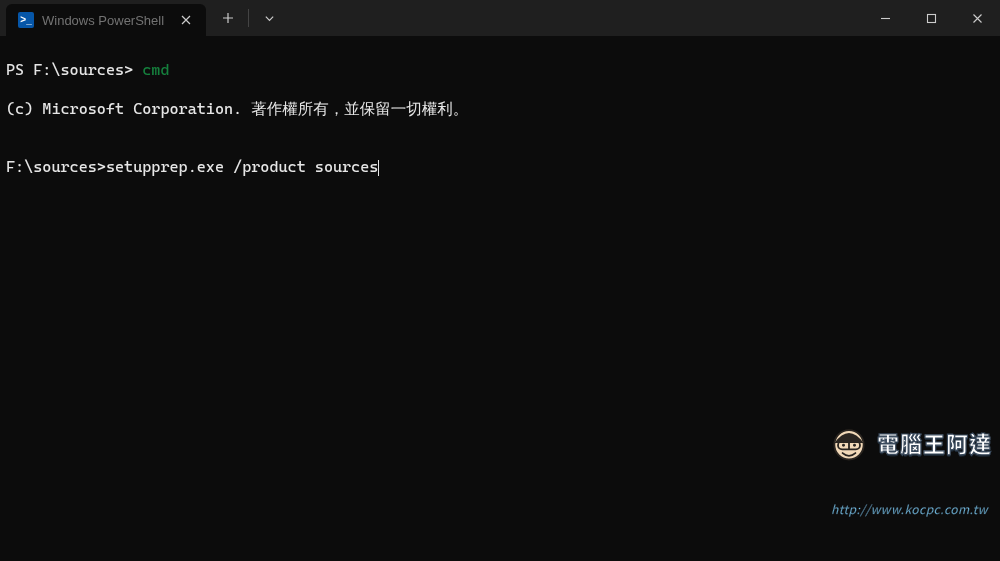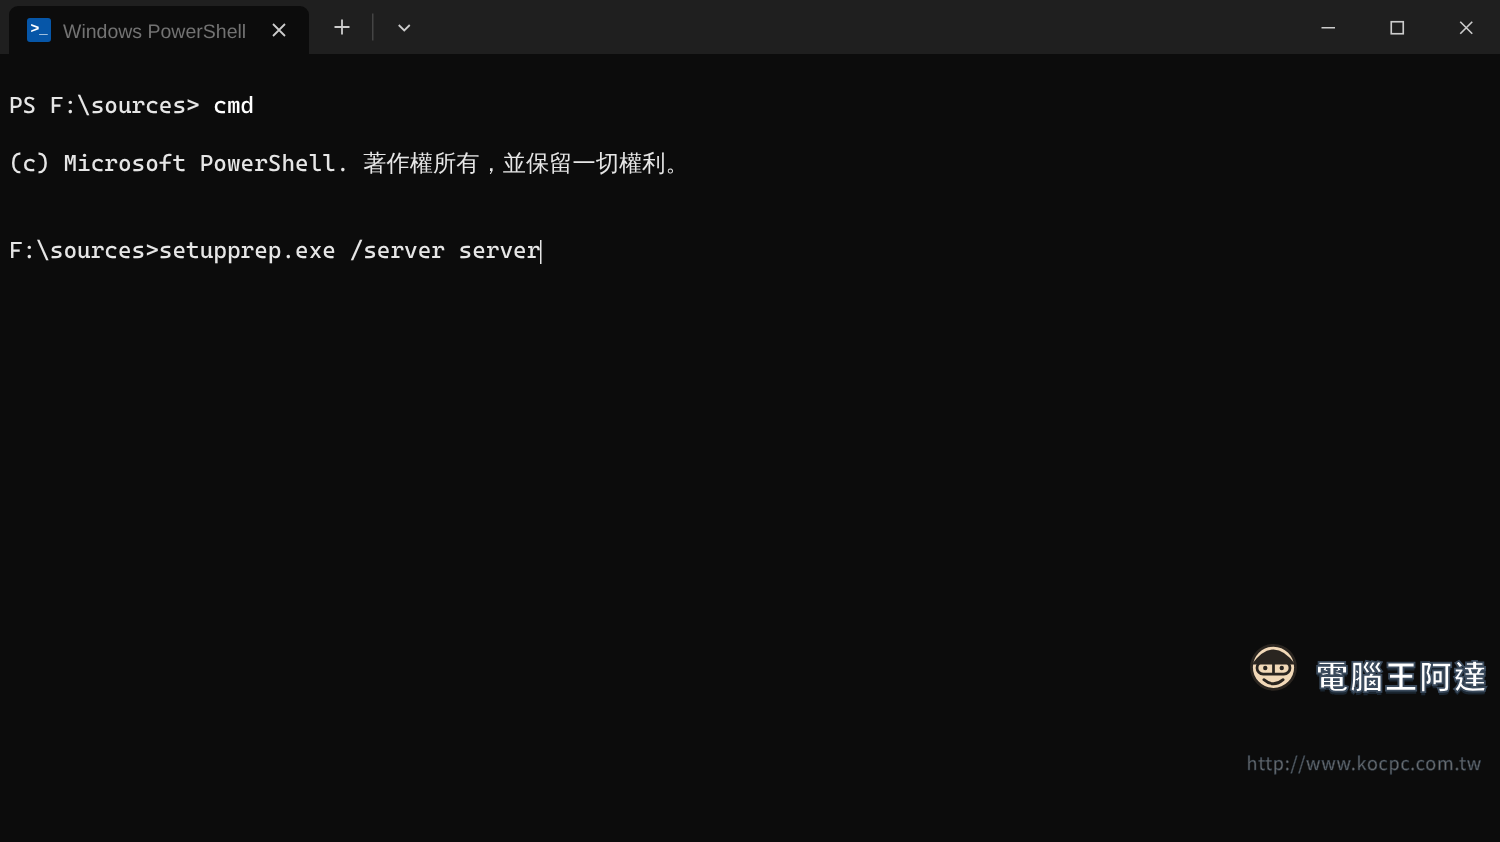--- a/index.html
+++ b/index.html
@@ -105,21 +105,21 @@
     padding: 6px 8px 8px 6px;
     color: #e6e6e6;
     font-size: 15.5px;
     line-height: 1.25;
     white-space: pre;
     overflow: hidden;
     position: relative;
     font-family: Consolas, "Cascadia Mono", monospace;
   }
   .line { white-space: pre; }
-  .cmd-yellow { color: #ffffff; }
+  .cmd-yellow { color: #15803d; }
   .cursor {
     display: inline-block;
     width: 1px;
     height: 1.05em;
     background: #e6e6e6;
     vertical-align: text-bottom;
     margin-left: 0;
     animation: blink 1s steps(1) infinite;
   }
   @keyframes blink { 50% { opacity: 0; } }
@@ -132,33 +132,34 @@
     font-family: "Microsoft JhengHei", "Noto Sans CJK TC", sans-serif;
     pointer-events: none;
   }
   .watermark .face {
     width: 44px; height: 44px;
     margin: 0 auto 0 auto;
     display:inline-block;
     vertical-align: middle;
   }
   .watermark .row1 {
-    display:flex; align-items:flex-end; justify-content:flex-end; gap:6px;
+    display:flex; align-items:center; justify-content:flex-end; gap:6px;
   }
   .watermark .cn {
     font-size: 22px;
     font-weight: 800;
     color: #fff;
     -webkit-text-stroke: 1.2px #3a4a5c;
     letter-spacing: 1px;
     text-shadow: 0 2px 0 #1a2530;
   }
   .watermark .url {
     font-size: 12px;
-    color: #737373;
+    font-style: italic;
+    color: #7dd3fc;
     -webkit-text-stroke: 0.4px #2d3a47;
     letter-spacing: 0.5px;
     margin-top: -2px;
   }
   svg { display: block; }
 </style>
 </head>
 <body>
 
 <div class="window">
@@ -200,23 +201,23 @@
       <div class="winbtn close-win">
         <svg width="11" height="11" viewBox="0 0 11 11">
             <path d="M1.5 1.5 L9.5 9.5 M9.5 1.5 L1.5 9.5" stroke="currentColor" stroke-width="1.1"></path>
           </svg>
       </div>
     </div>
   </div>
 
   <div class="terminal">
 <div class="line"><span>PS F:\sources&gt; </span><span class="cmd-yellow">cmd</span></div>
-<div class="line">(c) Microsoft PowerShell. 著作權所有，並保留一切權利。</div>
+<div class="line">(c) Microsoft Corporation. 著作權所有，並保留一切權利。</div>
 <div class="line"></div>
-<div class="line"><span>F:\sources&gt;</span><span>setupprep.exe /server server</span><span class="cursor"></span></div>
+<div class="line"><span>F:\sources&gt;</span><span>setupprep.exe /product sources</span><span class="cursor"></span></div>
 
     <div class="watermark">
       <div class="row1">
         <svg class="face" viewBox="0 0 48 48">
           <circle cx="24" cy="26" r="16" fill="#f2d9b8" stroke="#2a2520" stroke-width="2"></circle>
           <path d="M8 24 Q24 2 40 24" fill="#2a2520"></path>
           <rect x="12" y="22" width="24" height="9" rx="4.5" fill="none" stroke="#2a2520" stroke-width="2"></rect>
           <line x1="24" y1="22" x2="24" y2="31" stroke="#2a2520" stroke-width="2"></line>
           <circle cx="18" cy="26.5" r="1.6" fill="#2a2520"></circle>
           <circle cx="30" cy="26.5" r="1.6" fill="#2a2520"></circle>

